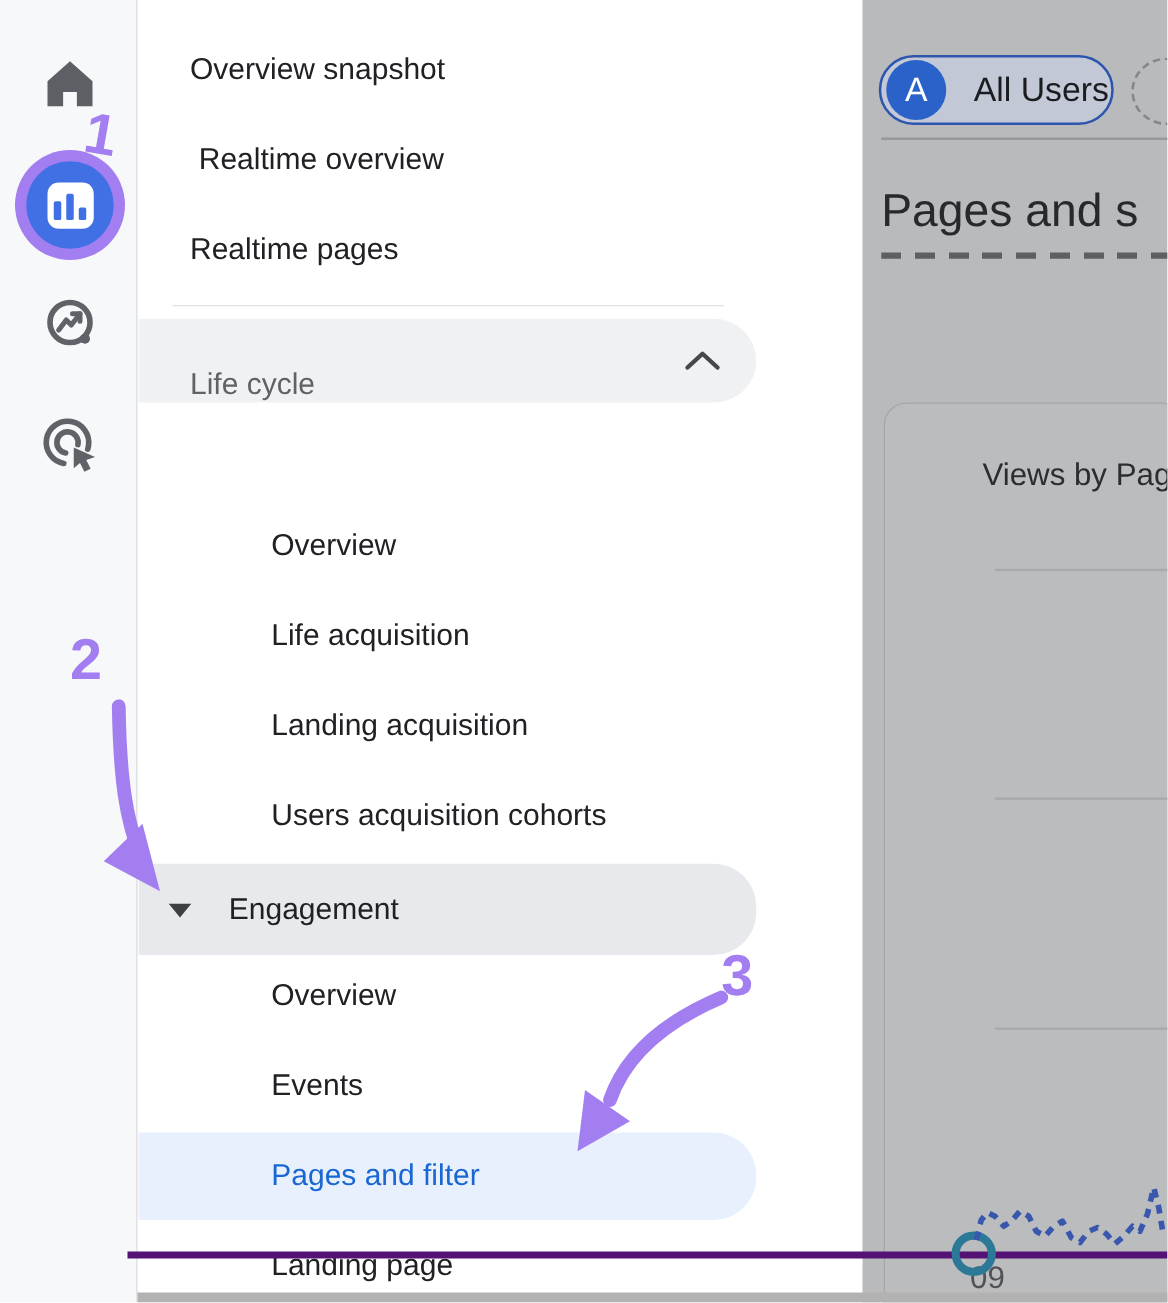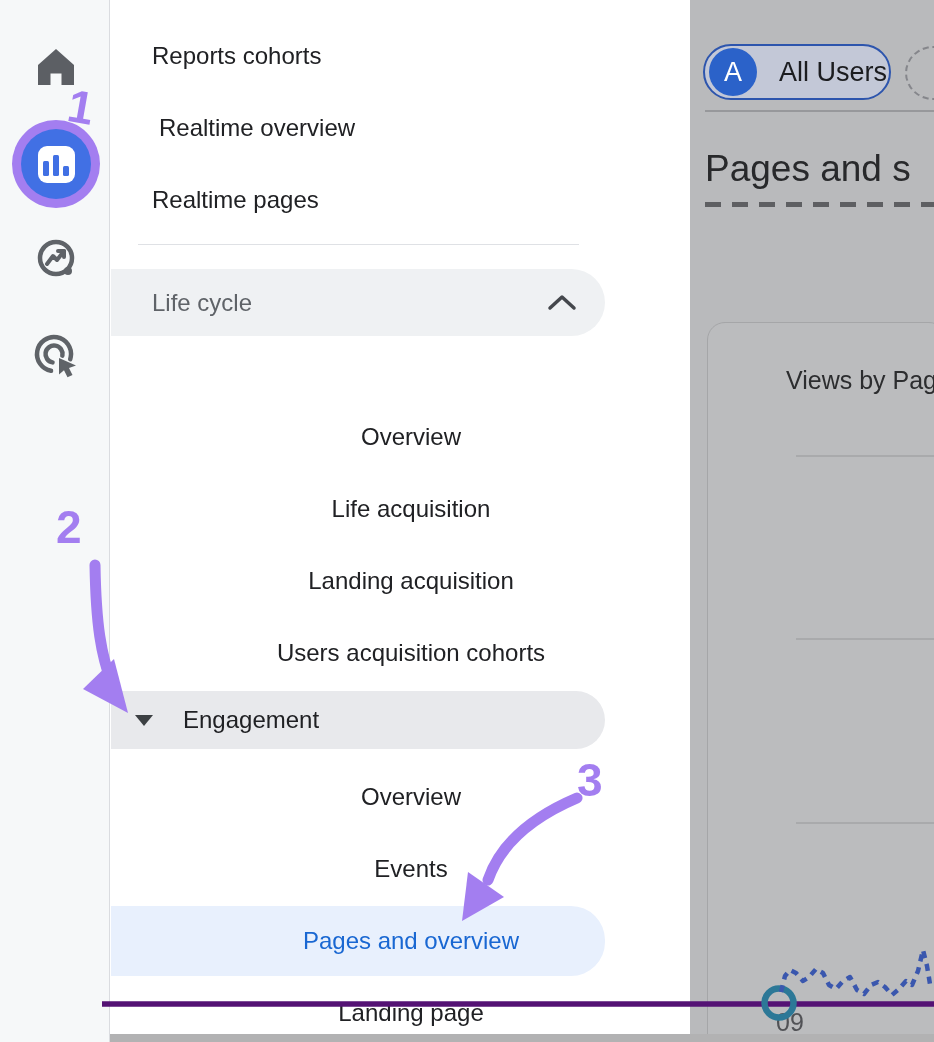--- a/index.html
+++ b/index.html
@@ -37,21 +37,21 @@
     background:#ffffff;
   }
   .nav-item {
     position:absolute; left:0; width:494px; height:68px;
     display:flex; align-items:center;
     font-size:24px; color:#202124; white-space:nowrap;
   }
   .nav-item .lbl { pointer-events:none; }
   .top-lvl { padding-left:41px; }
   .group-lvl { padding-left:72px; }
-  .sub-lvl  { padding-left:106px;justify-content:center; }
+  .sub-lvl  { padding-left:106px; }
   .pill { border-radius:0 34px 34px 0; }
   .pill-gray-light { background:#eff1f3; }
   .pill-gray { background:#e8e9ec; }
   .pill-blue { background:#e8f0fd; }
   .section-lbl { color:#5f6368; }
   .link-blue { color:#1967d2; }
   .tri-down {
     position:absolute; left:24px; top:50%; margin-top:-5px;
     width:0; height:0;
     border-left:9px solid transparent; border-right:9px solid transparent;
@@ -153,63 +153,63 @@
 
     <svg class="rail-icon" style="left:33px; top:333px;" width="48" height="48" viewBox="0 0 48 48">
       <circle cx="21" cy="21" r="17" fill="none" stroke="#5f6368" stroke-width="4.5" stroke-dasharray="82 107" transform="rotate(100 21 21)" stroke-linecap="round"></circle>
       <circle cx="21" cy="21" r="8.5" fill="none" stroke="#5f6368" stroke-width="4.5" stroke-dasharray="40 54" transform="rotate(100 21 21)" stroke-linecap="round"></circle>
       <path d="M26,25 L43,32.5 L36,35 L39.5,42 L34.5,44.3 L31,37.3 L26,41.5 Z" fill="#5f6368"></path>
     </svg>
   </div>
 
   <div id="nav">
     <div class="nav-item top-lvl" style="top:22px;">
-      <span class="lbl">Reports cohorts</span>
+      <span class="lbl">Overview snapshot</span>
     </div>
     <div class="nav-item top-lvl" style="top:94px;padding-left:48px;">
       <span class="lbl">Realtime overview</span>
     </div>
     <div class="nav-item top-lvl" style="top:166px;">
       <span class="lbl">Realtime pages</span>
     </div>
 
     <div class="nav-divider"></div>
 
-    <div class="nav-item top-lvl pill pill-gray-light section-lbl" style="top:269px; height:67px;">
+    <div class="nav-item top-lvl pill pill-gray-light section-lbl" style="top:255px; height:67px;align-items:flex-end;">
       <span class="lbl">Life cycle</span>
       <svg class="chev-up" width="30" height="18" viewBox="0 0 30 18">
         <path d="M3,15 L15,4 L27,15" fill="none" stroke="#44474c" stroke-width="3.5" stroke-linecap="round" stroke-linejoin="round"></path>
       </svg>
     </div>
 
     <div class="nav-item sub-lvl" style="top:403px;">
       <span class="lbl">Overview</span>
     </div>
     <div class="nav-item sub-lvl" style="top:475px;">
       <span class="lbl">Life acquisition</span>
     </div>
     <div class="nav-item sub-lvl" style="top:547px;">
       <span class="lbl">Landing acquisition</span>
     </div>
     <div class="nav-item sub-lvl" style="top:619px;">
       <span class="lbl">Users acquisition cohorts</span>
     </div>
 
-    <div class="nav-item group-lvl pill pill-gray" style="top:691px; height:58px;">
+    <div class="nav-item group-lvl pill pill-gray" style="top:691px; height:73px;">
       <span class="tri-down"></span>
       <span class="lbl">Engagement</span>
     </div>
     <div class="nav-item sub-lvl" style="top:763px;">
       <span class="lbl">Overview</span>
     </div>
     <div class="nav-item sub-lvl" style="top:835px;">
       <span class="lbl">Events</span>
     </div>
     <div class="nav-item sub-lvl pill pill-blue link-blue" style="top:906px; height:70px;">
-      <span class="lbl">Pages and overview</span>
+      <span class="lbl">Pages and filter</span>
     </div>
     <div class="nav-item sub-lvl" style="top:979px;">
       <span class="lbl">Landing page</span>
     </div>
   </div>
 
   <div id="content">
     <div id="audience-chip">
       <div class="avatar">A</div>
       <div class="chip-lbl">All Users</div>

